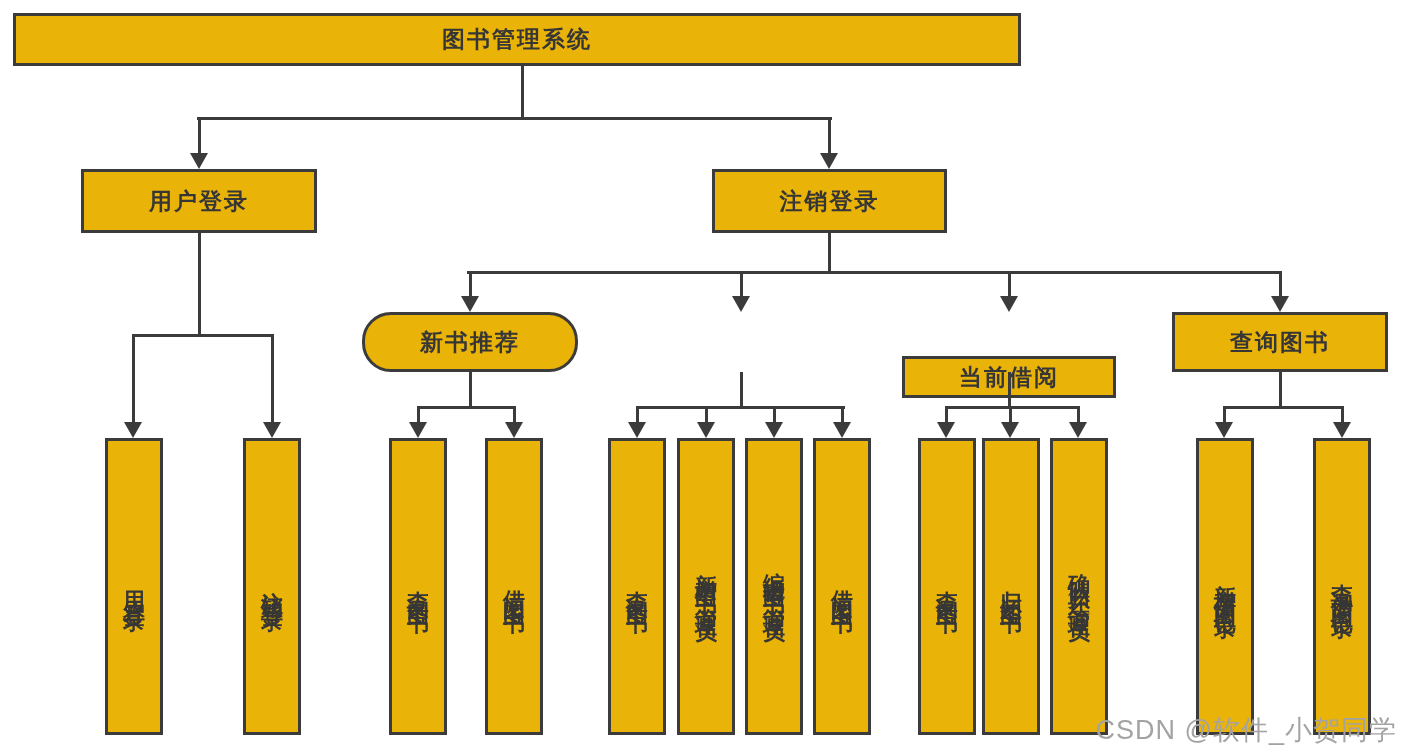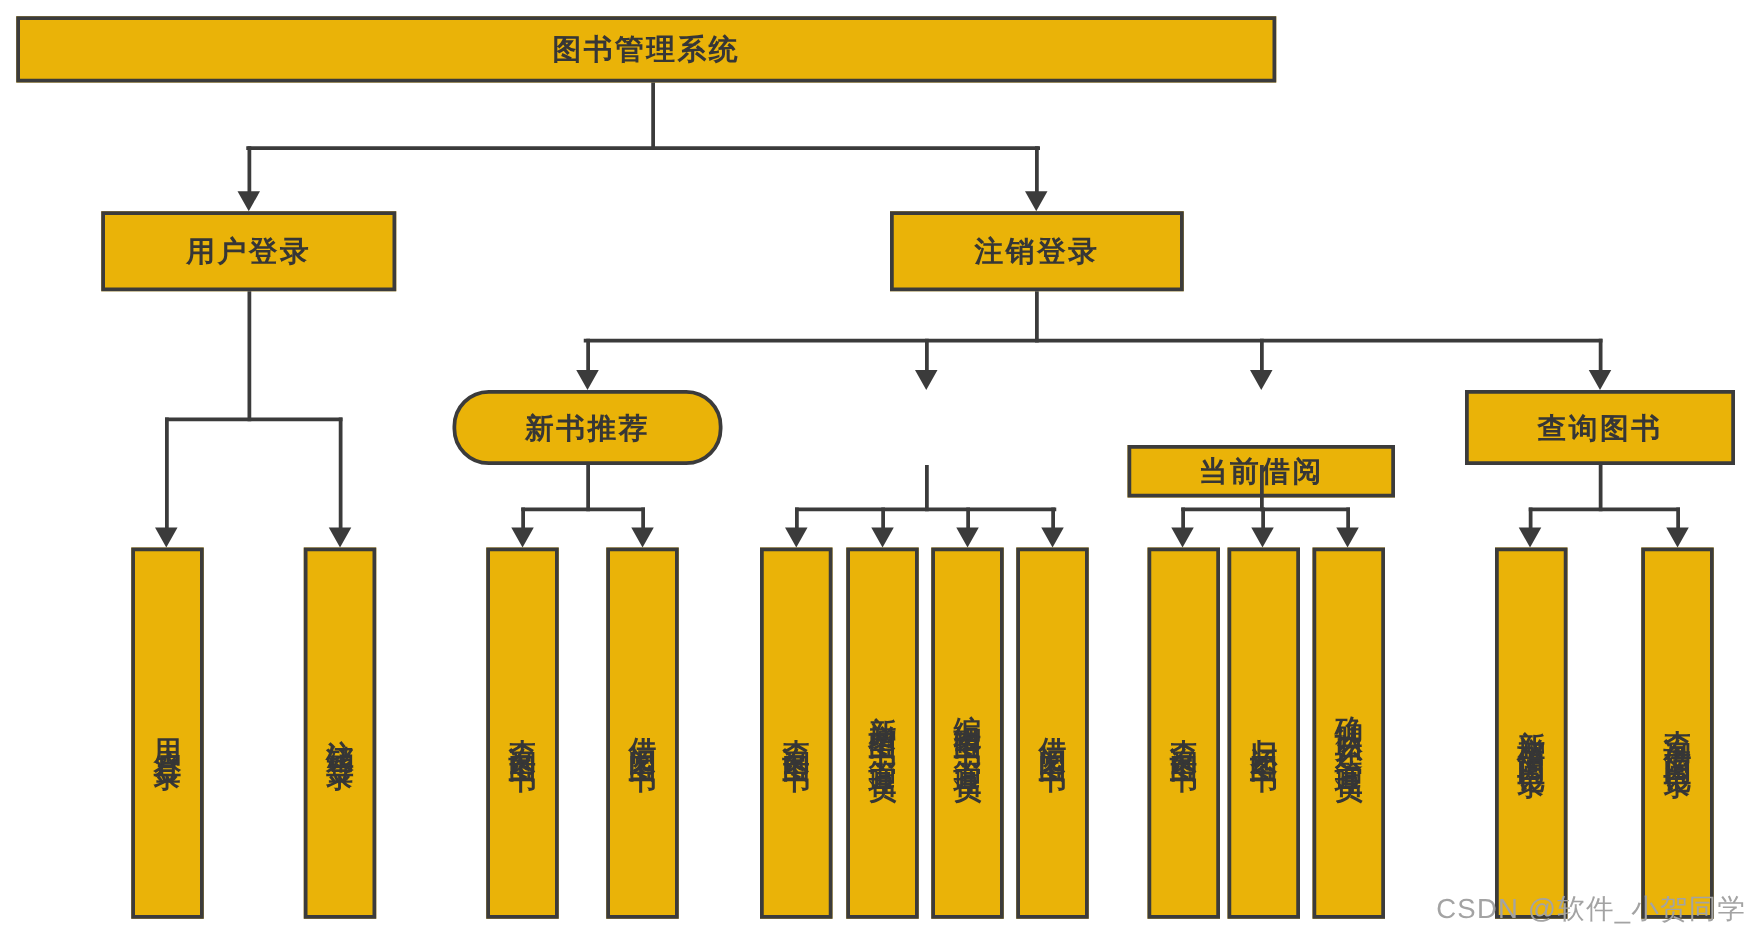--- a/index.html
+++ b/index.html
@@ -41,21 +41,21 @@
   .hl{position:absolute;height:3px;background:var(--line);}
   .arw{
     position:absolute;width:0;height:0;
     border-left:9px solid transparent;
     border-right:9px solid transparent;
     border-top:16px solid var(--line);
   }
   .watermark{
     position:absolute;
     top:712px;right:8px;
-    font-size:22px;
+    font-size:27px;
     color:var(--wm);
     letter-spacing:1px;
     z-index:5;
   }
 </style>
 </head>
 <body>
 
 <div id="stage">
 

